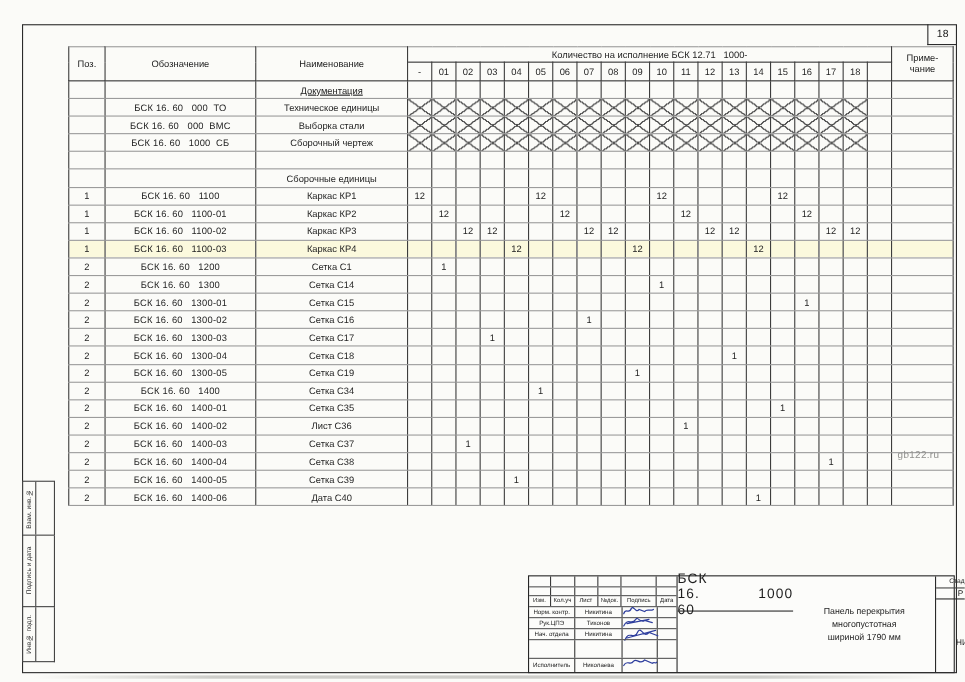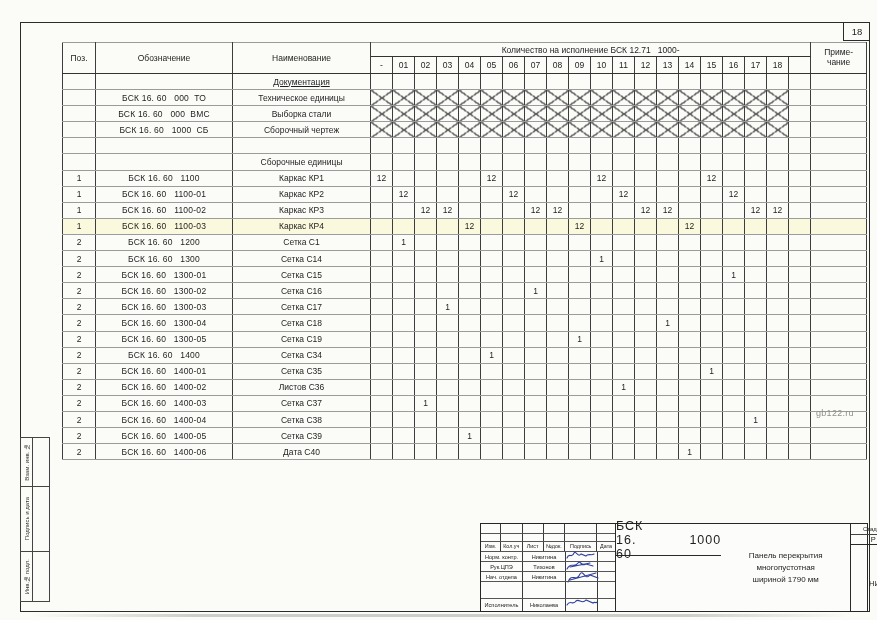--- a/index.html
+++ b/index.html
@@ -648,21 +648,21 @@
           <td>1</td>
           <td></td>
           <td></td>
           <td></td>
           <td></td>
           <td></td>
         </tr>
         <tr>
           <td>2</td>
           <td class="c-desig">БСК 16. 60   1400-02</td>
-          <td class="c-name">Листов С36</td>
+          <td class="c-name">Лист С36</td>
           <td></td>
           <td></td>
           <td></td>
           <td></td>
           <td></td>
           <td></td>
           <td></td>
           <td></td>
           <td></td>
           <td></td>

